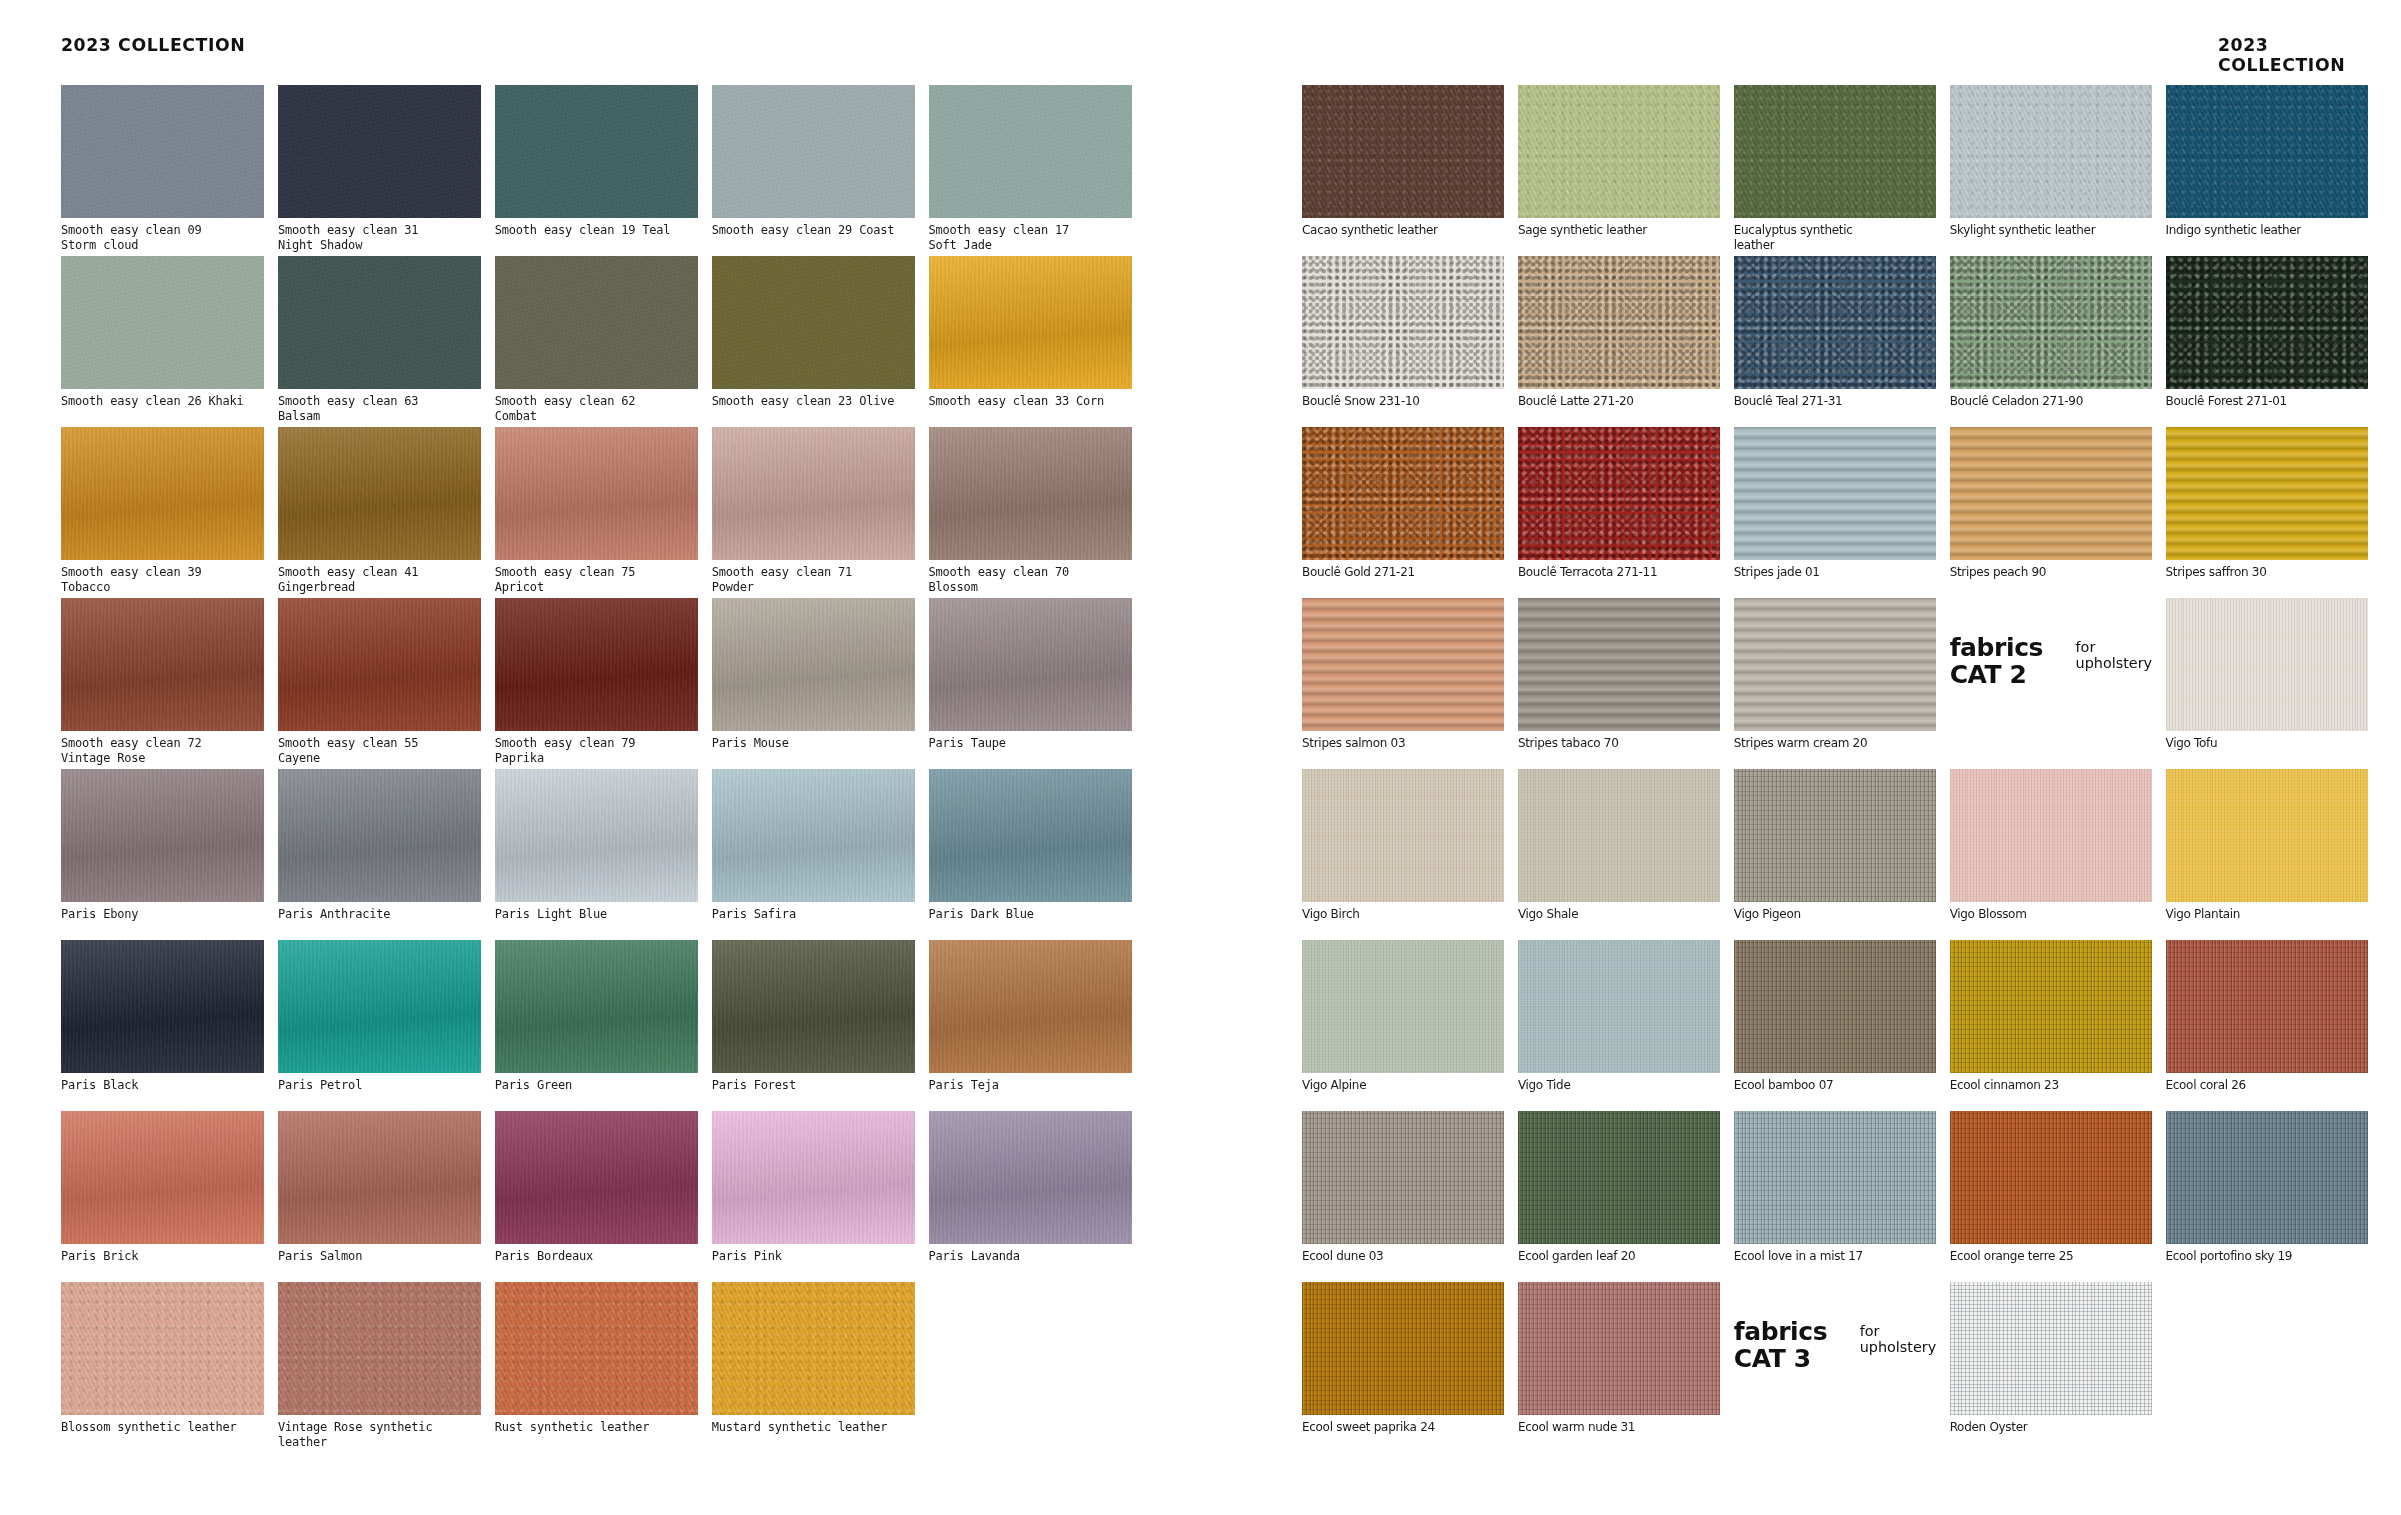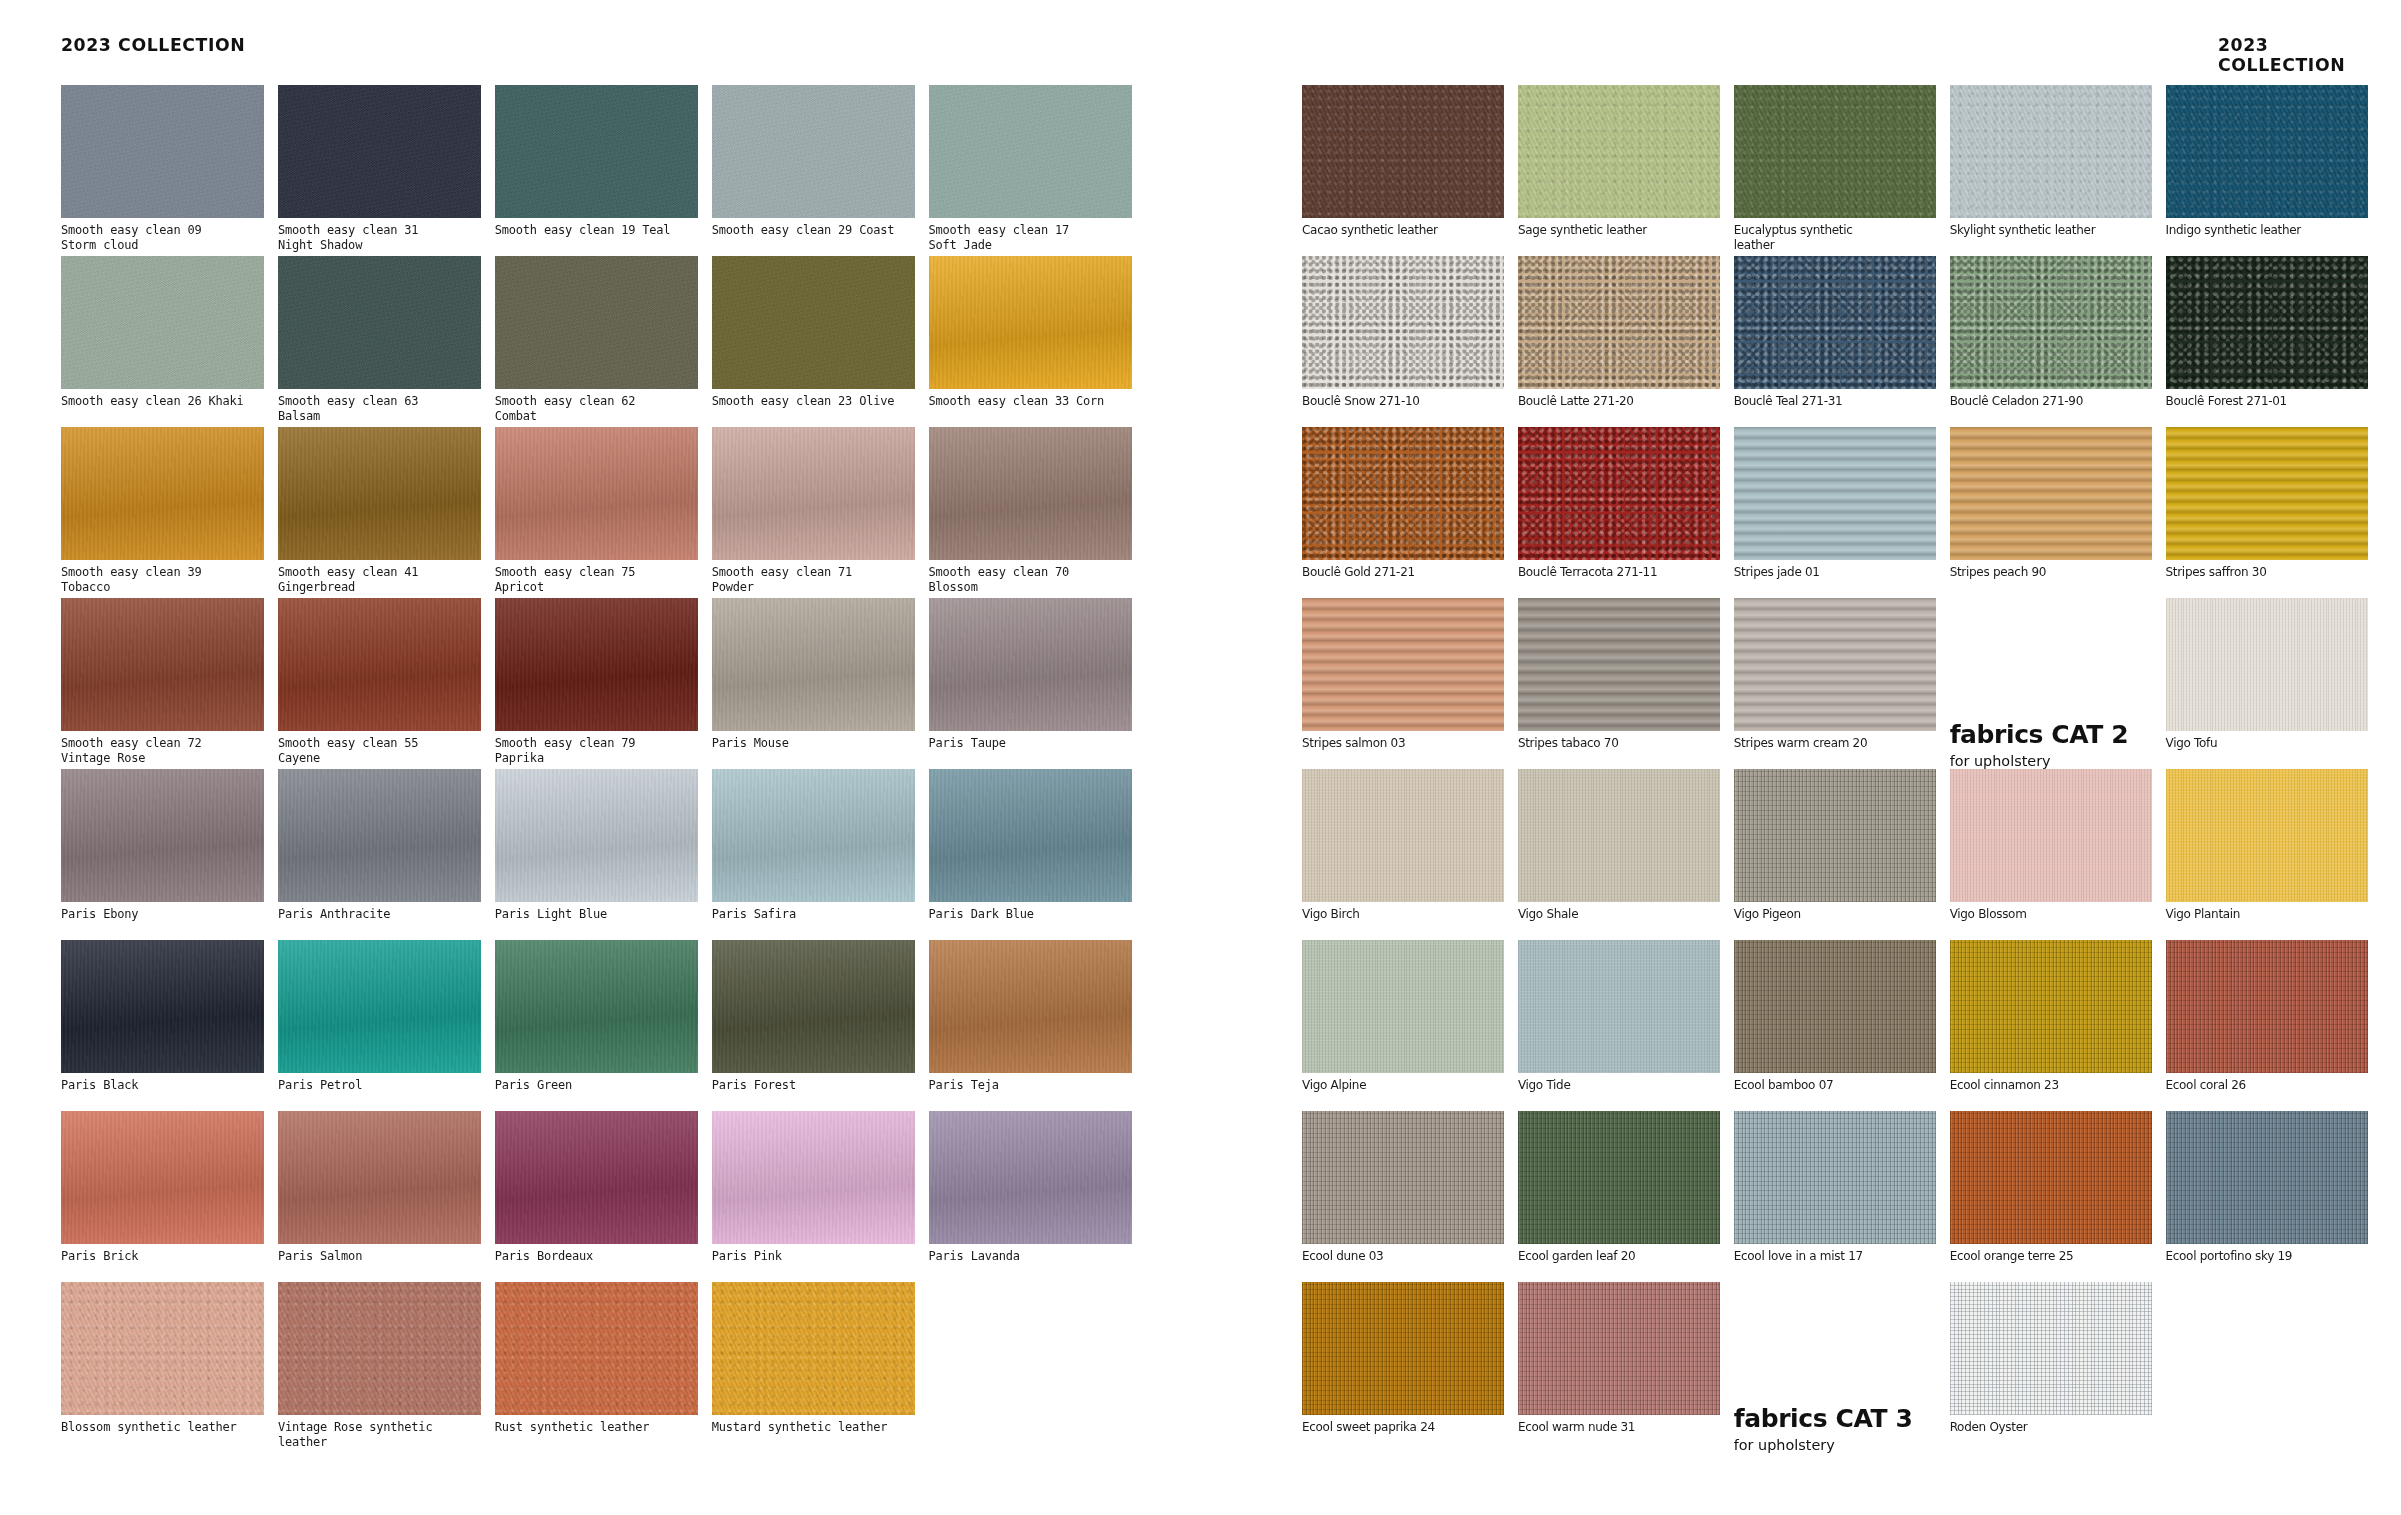--- a/index.html
+++ b/index.html
@@ -56,22 +56,22 @@
   }
   .grid-right .caption {
     font-family: "DejaVu Sans", sans-serif;
     font-size: 12px;
     letter-spacing: -0.3px;
   }
 
   
   .cat-block {
     display: flex;
-    flex-direction: column;
-    justify-content: flex-end;
+    flex-direction: row;
+    justify-content: center;
     padding-top: 3.8px;
     margin-top: 32px;
   }
   .cat-title {
     font-family: "DejaVu Sans", sans-serif;
     font-weight: 700;
     font-size: 25px;
     color: #111;
     letter-spacing: -0.4px;
     line-height: 1.1;
@@ -347,21 +347,21 @@
       <div class="cell">
         <div class="swatch tx-leather" style="background: rgb(188, 199, 203);"></div>
         <div class="caption">Skylight synthetic leather</div>
       </div>
       <div class="cell">
         <div class="swatch tx-leather" style="background: rgb(20, 80, 107);"></div>
         <div class="caption">Indigo synthetic leather</div>
       </div>
       <div class="cell">
         <div class="swatch tx-boucle" style="background: rgb(226, 221, 214);"></div>
-        <div class="caption">Bouclê Snow 271-10</div>
+        <div class="caption">Bouclê Snow 231-10</div>
       </div>
       <div class="cell">
         <div class="swatch tx-boucle" style="background: rgb(199, 171, 137);"></div>
         <div class="caption">Bouclê Latte 271-20</div>
       </div>
       <div class="cell">
         <div class="swatch tx-boucle" style="background: rgb(61, 88, 113);"></div>
         <div class="caption">Bouclê Teal 271-31</div>
       </div>
       <div class="cell">

